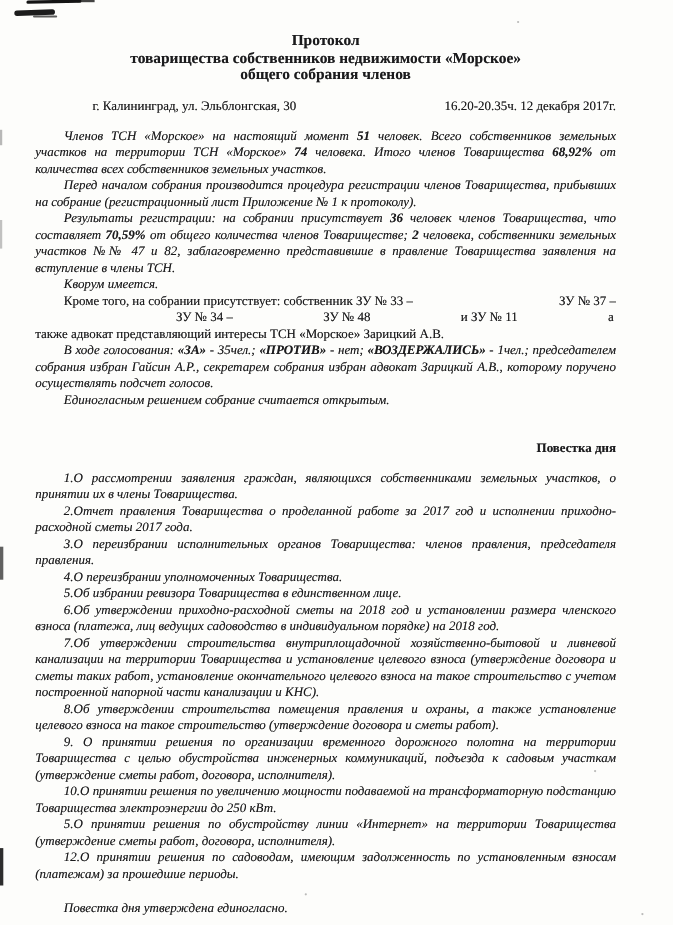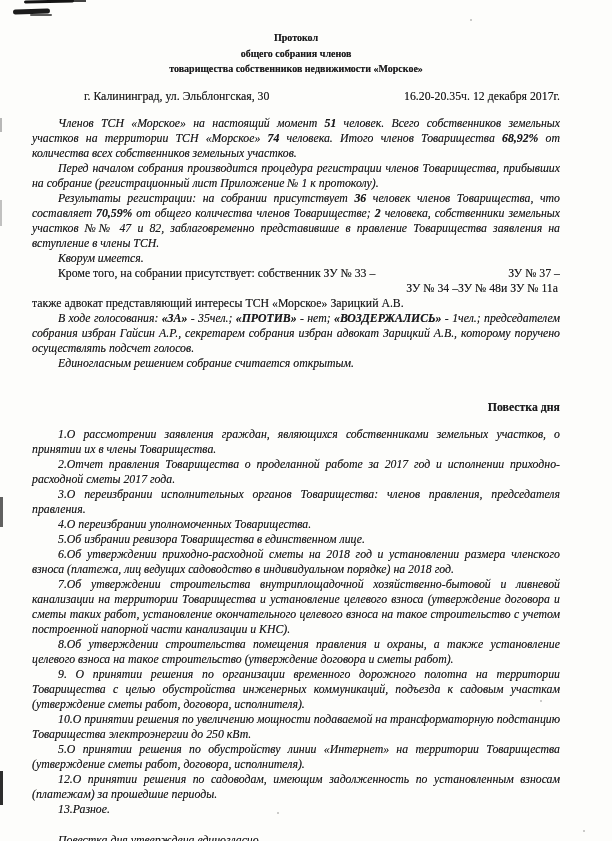--- a/index.html
+++ b/index.html
@@ -6,32 +6,32 @@
   .page {
     position:relative; width:612px; height:841px; margin:0 auto;
     background:#fdfdfb; color:#1b1b1d; overflow:hidden;
     font-family:"Liberation Serif","DejaVu Serif",serif;
     font-size:11.8px; line-height:15px;
     text-shadow:0 0 0.45px rgba(20,20,20,0.55);
   }
   .content { position:absolute; left:32px; top:30px; width:528px; }
   .b { font-weight:bold; }
 
-  .title-block { text-align:center; font-weight:bold; font-size:10px; line-height:15.5px; }
+  .title-block { text-align:center; font-weight:bold; font-size:14px; line-height:15.5px; }
   .title-line { display:block; }
 
   .meta { display:flex; justify-content:space-between; margin-top:12px;align-items:center; }
   .meta .place { padding-left:52px; }
 
   .body-block { margin-top:12px; }
   .para { text-align:justify; text-indent:26px;font-style:italic; }
 
   .attn1 { display:flex; justify-content:space-between; }
   .attn1 .lead { padding-left:26px; }
-  .attn2 { display:flex; justify-content:flex-end; padding-left:128px; padding-right:2px; }
+  .attn2 { display:flex; justify-content:space-between; padding-left:128px; padding-right:2px; }
 
   .agenda-heading { text-align:right; font-weight:bold; margin:29px 0 12px 0; }
   .agenda-approved { margin-top:16px; }
 
   
   .artifact { position:absolute; background:#141414; }
   .a-topline { left:24px; top:0; width:50px; height:3px; border-radius:2px; transform:rotate(-1.2deg); }
   .a-topline2 { left:70px; top:0; width:16px; height:2px; opacity:.8; }
   .a-scribble { left:13px; top:9px; width:37px; height:5px; border-radius:3px; transform:rotate(-2deg); background:#1c1c1c; }
   .a-scribble2 { left:30px; top:14px; width:22px; height:2px; border-radius:2px; background:#333; opacity:.8; }
@@ -57,22 +57,22 @@
   <div class="speck" style="left:470px;top:19px"></div>
   <div class="speck" style="left:420px;top:752px"></div>
   <div class="speck" style="left:277px;top:812px"></div>
   <div class="speck" style="left:583px;top:830px"></div>
   <div class="speck" style="left:540px;top:700px"></div>
 
   <div class="content">
 
     <div class="title-block">
       <span class="title-line">Протокол</span>
+      <span class="title-line">товарищества собственников недвижимости «Морское»</span>
       <span class="title-line">общего собрания членов</span>
-      <span class="title-line">товарищества собственников недвижимости «Морское»</span>
     </div>
 
     <div class="meta">
       <span class="place">г. Калининград, ул. Эльблонгская, 30</span>
       <span class="datetime">16.20-20.35ч. 12 декабря 2017г.</span>
     </div>
 
     <div class="body-block">
       <div class="para"><span>Членов ТСН «Морское» на настоящий момент </span><span class="b">51</span><span> человек. Всего собственников земельных участков на территории ТСН «Морское» </span><span class="b">74</span><span> человека. Итого членов Товарищества </span><span class="b">68,92%</span><span> от количества всех собственников земельных участков.</span></div>
       <div class="para">Перед началом собрания производится процедура регистрации членов Товарищества, прибывших на собрание (регистрационный лист Приложение № 1 к протоколу).</div>
@@ -105,19 +105,18 @@
         <div class="para agenda-item">3.О переизбрании исполнительных органов Товарищества: членов правления, председателя правления.</div>
         <div class="para agenda-item">4.О переизбрании уполномоченных Товарищества.</div>
         <div class="para agenda-item">5.Об избрании ревизора Товарищества в единственном лице.</div>
         <div class="para agenda-item">6.Об утверждении приходно-расходной сметы на 2018 год и установлении размера членского взноса (платежа, лиц ведущих садоводство в индивидуальном порядке) на 2018 год.</div>
         <div class="para agenda-item">7.Об утверждении строительства внутриплощадочной хозяйственно-бытовой и ливневой канализации на территории Товарищества и установление целевого взноса (утверждение договора и сметы таких работ, установление окончательного целевого взноса на такое строительство с учетом построенной напорной части канализации и КНС).</div>
         <div class="para agenda-item">8.Об утверждении строительства помещения правления и охраны, а также установление целевого взноса на такое строительство (утверждение договора и сметы работ).</div>
         <div class="para agenda-item">9. О принятии решения по организации временного дорожного полотна на территории Товарищества с целью обустройства инженерных коммуникаций, подъезда к садовым участкам (утверждение сметы работ, договора, исполнителя).</div>
         <div class="para agenda-item">10.О принятии решения по увеличению мощности подаваемой на трансформаторную подстанцию Товарищества электроэнергии до 250 кВт.</div>
         <div class="para agenda-item">5.О принятии решения по обустройству линии «Интернет» на территории Товарищества (утверждение сметы работ, договора, исполнителя).</div>
         <div class="para agenda-item">12.О принятии решения по садоводам, имеющим задолженность по установленным взносам (платежам) за прошедшие периоды.</div>
-        <div class="para agenda-item">13.Разное.</div>
       </div>
 
     <div class="para agenda-approved">Повестка дня утверждена единогласно.</div>
 
   </div>
 </div>
 
 </body></html>

